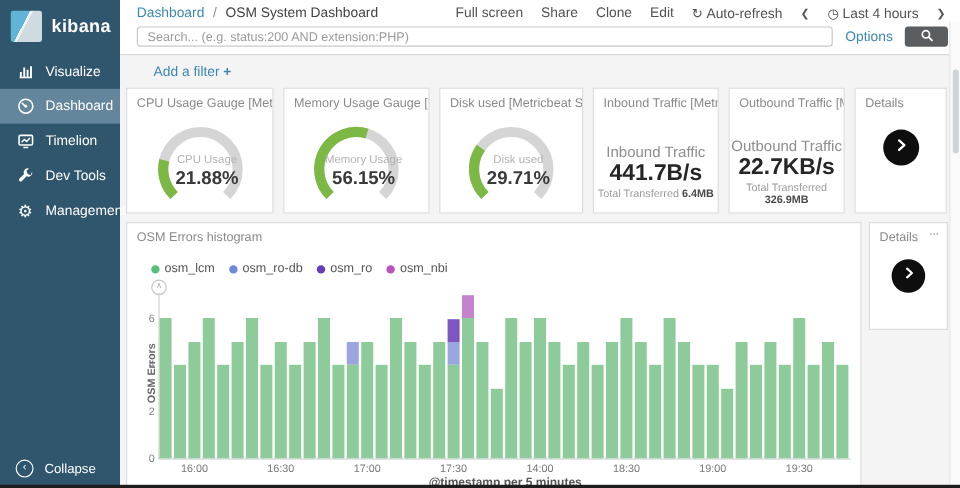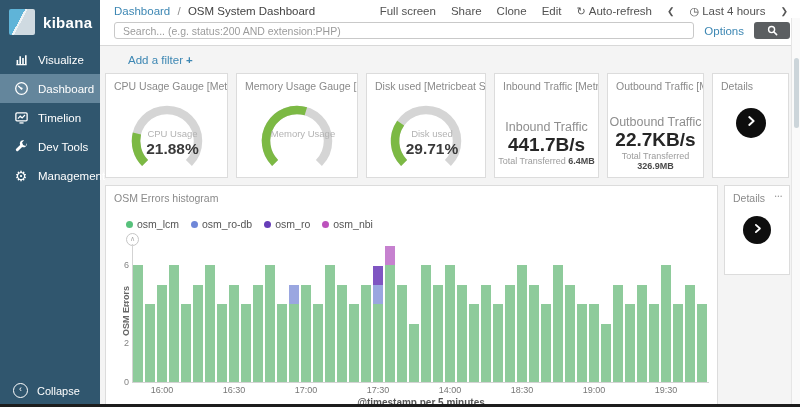--- a/index.html
+++ b/index.html
@@ -204,20 +204,21 @@
     <div class="card r1" style="width:122px">
       <div class="card-title">Memory Usage Gauge [Me...</div>
       <div class="gauge-wrap">
           <svg class="gauge-svg" viewBox="0 0 110 80" width="110" height="80">
             <path d="M 33.08 68.92 A 31 31 0 1 1 76.92 68.92" fill="none" stroke="#d5d5d5" stroke-width="8.5"></path>
             <path d="M 33.08 68.92 A 31 31 0 0 1 63.86 17.29" fill="none" stroke="#7cb944" stroke-width="8.5"></path>
           </svg>
         </div>
       <div class="gauge-text">
         <div class="gauge-label">Memory Usage</div>
+        <div class="gauge-value">56.15%</div>
       </div>
     </div>
 
     <div class="card r1" style="width:120px">
       <div class="card-title">Disk used [Metricbeat Syst...</div>
       <div class="gauge-wrap">
           <svg class="gauge-svg" viewBox="0 0 110 80" width="110" height="80">
             <path d="M 33.08 68.92 A 31 31 0 1 1 76.92 68.92" fill="none" stroke="#d5d5d5" stroke-width="8.5"></path>
             <path d="M 33.08 68.92 A 31 31 0 0 1 29.67 29.12" fill="none" stroke="#7cb944" stroke-width="8.5"></path>
           </svg>

